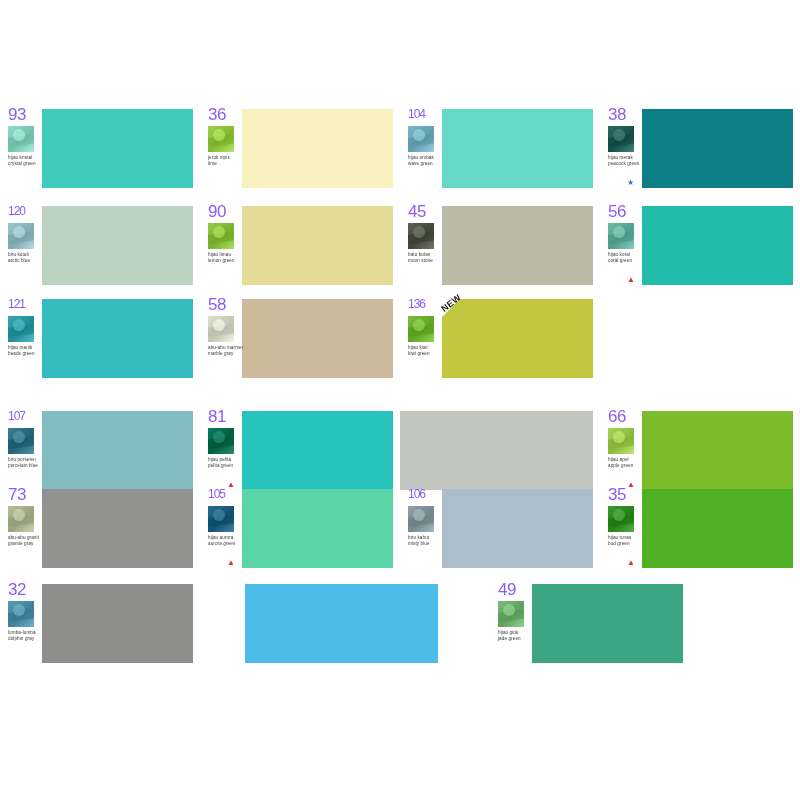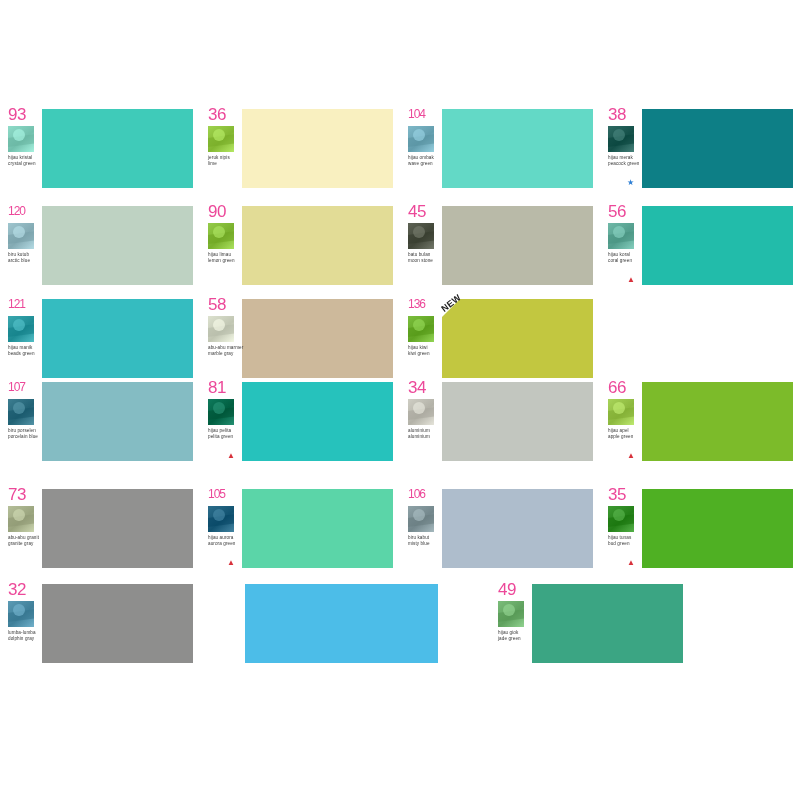--- a/index.html
+++ b/index.html
@@ -33,21 +33,21 @@
     display:flex;
     flex-direction:column;
     align-items:flex-start;
     justify-content:flex-start;
     position:relative;
   }
   .num{
     font-size:17px;
     line-height:17px;
     font-weight:400;
-    color:#ec4899;
+    color:#8b5cf6;
     letter-spacing:-0.5px;
     margin-top:1px;
     font-family:"Liberation Sans", sans-serif;
   }
   .num.wide{font-size:12px;letter-spacing:-1px;}
   .thumb{
     width:26px;height:26px;
     margin-top:3px;
     background:#cfd8d4;
     position:relative;
@@ -252,21 +252,21 @@
           </div>
           <div class="names">
             <div>hijau kiwi</div>
             <div class="en">kiwi green</div>
           </div>
         </div>
         <div class="swatch newcut" style="background: rgb(194, 199, 64);"></div>
         <div class="newbadge">NEW</div>
       </div>
     </div>
-    <div class="row" style="top: 273px; justify-content: space-between;">
+    <div class="row" style="top: 302px; justify-content: space-between;">
       <div class="cell">
         <div class="meta">
           <div class="num wide">107</div>
           <div class="thumb" style="background: linear-gradient(140deg, rgb(61, 126, 145) 0%, rgb(33, 98, 117) 55%, rgb(83, 148, 167) 100%);">
             <div style="position: absolute; left: -4px; top: 40%; width: 140%; height: 34%; background: rgb(21, 86, 105); opacity: 0.55; transform: rotate(-8deg);"></div>
             <div style="position: absolute; left: 20%; top: 12%; width: 46%; height: 46%; border-radius: 50%; background: rgb(91, 156, 175); opacity: 0.6;"></div>
           </div>
           <div class="names">
             <div>biru porselen</div>
             <div class="en">porcelain blue</div>
@@ -283,31 +283,20 @@
           </div>
           <div class="names">
             <div>hijau pelita</div>
             <div class="en">pelita green</div>
           </div>
           <div class="marker" style="color: rgb(216, 50, 60);">▲</div>
         </div>
         <div class="swatch" style="background: rgb(38, 194, 188);"></div>
       </div>
       <div class="cell">
-        <div class="meta">
-          <div class="num">34</div>
-          <div class="thumb" style="background: linear-gradient(140deg, rgb(207, 206, 196) 0%, rgb(179, 178, 168) 55%, rgb(229, 228, 218) 100%);">
-            <div style="position: absolute; left: -4px; top: 40%; width: 140%; height: 34%; background: rgb(167, 166, 156); opacity: 0.55; transform: rotate(-8deg);"></div>
-            <div style="position: absolute; left: 20%; top: 12%; width: 46%; height: 46%; border-radius: 50%; background: rgb(237, 236, 226); opacity: 0.6;"></div>
-          </div>
-          <div class="names">
-            <div>aluminium</div>
-            <div class="en">aluminium</div>
-          </div>
-        </div>
         <div class="swatch" style="background: rgb(194, 198, 191);"></div>
       </div>
       <div class="cell">
         <div class="meta">
           <div class="num">66</div>
           <div class="thumb" style="background: linear-gradient(140deg, rgb(168, 212, 90) 0%, rgb(140, 184, 62) 55%, rgb(190, 234, 112) 100%);">
             <div style="position: absolute; left: -4px; top: 40%; width: 140%; height: 34%; background: rgb(128, 172, 50); opacity: 0.55; transform: rotate(-8deg);"></div>
             <div style="position: absolute; left: 20%; top: 12%; width: 46%; height: 46%; border-radius: 50%; background: rgb(198, 242, 120); opacity: 0.6;"></div>
           </div>
           <div class="names">

